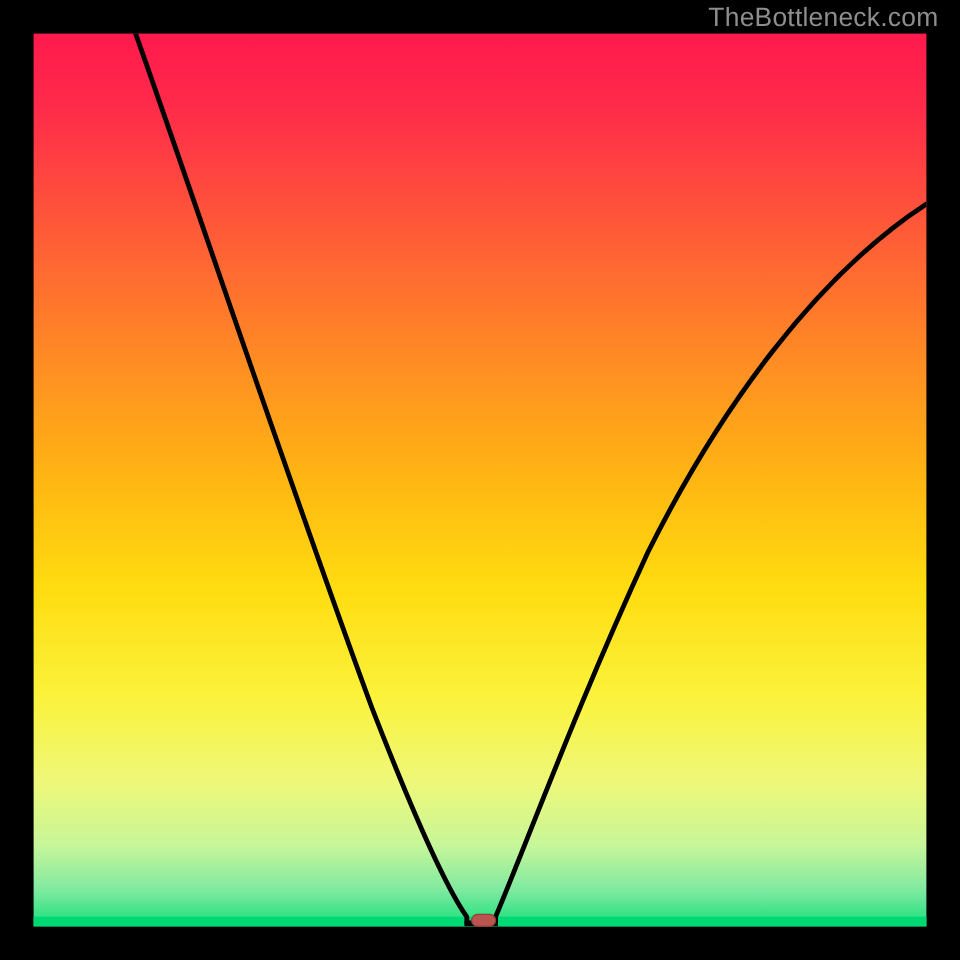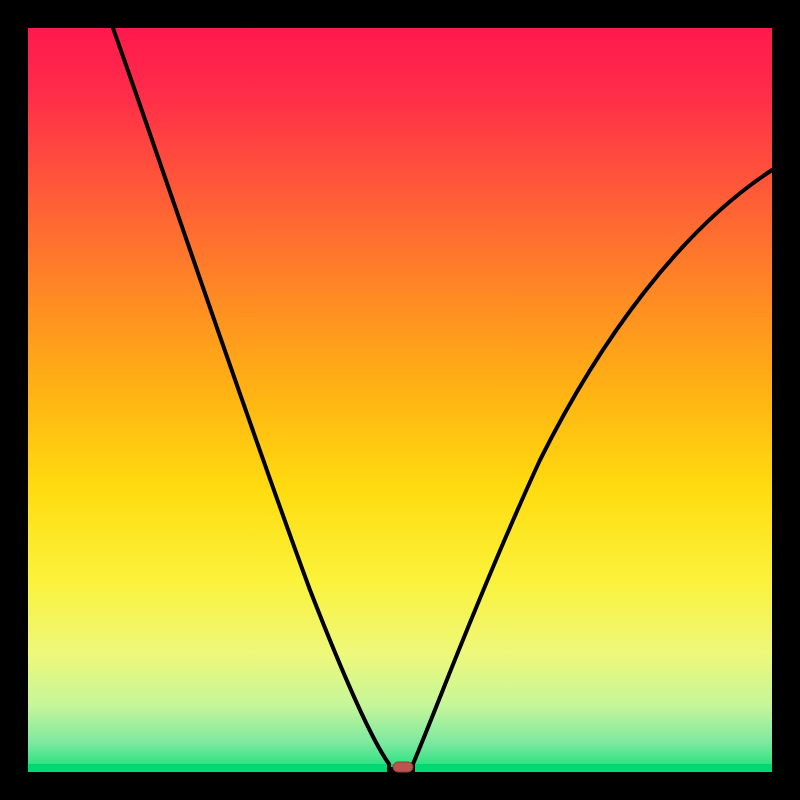--- a/index.html
+++ b/index.html
@@ -32,20 +32,21 @@
     left: 0;
     top: 0;
     width: 800px;
     height: 800px;
   }
 </style>
 </head>
 <body>
 <div class="container">
 
+  <div class="watermark">TheBottleneck.com</div>
 
   <svg class="plot" viewBox="0 0 800 800">
     <defs>
 
       <linearGradient id="bg-grad" x1="0" y1="0" x2="0" y2="1">
         <stop offset="0%" stop-color="#ff1a4d"></stop>
         <stop offset="8%" stop-color="#ff2a4a"></stop>
         <stop offset="22%" stop-color="#ff5a38"></stop>
         <stop offset="36%" stop-color="#ff8a24"></stop>
         <stop offset="50%" stop-color="#ffb612"></stop>

